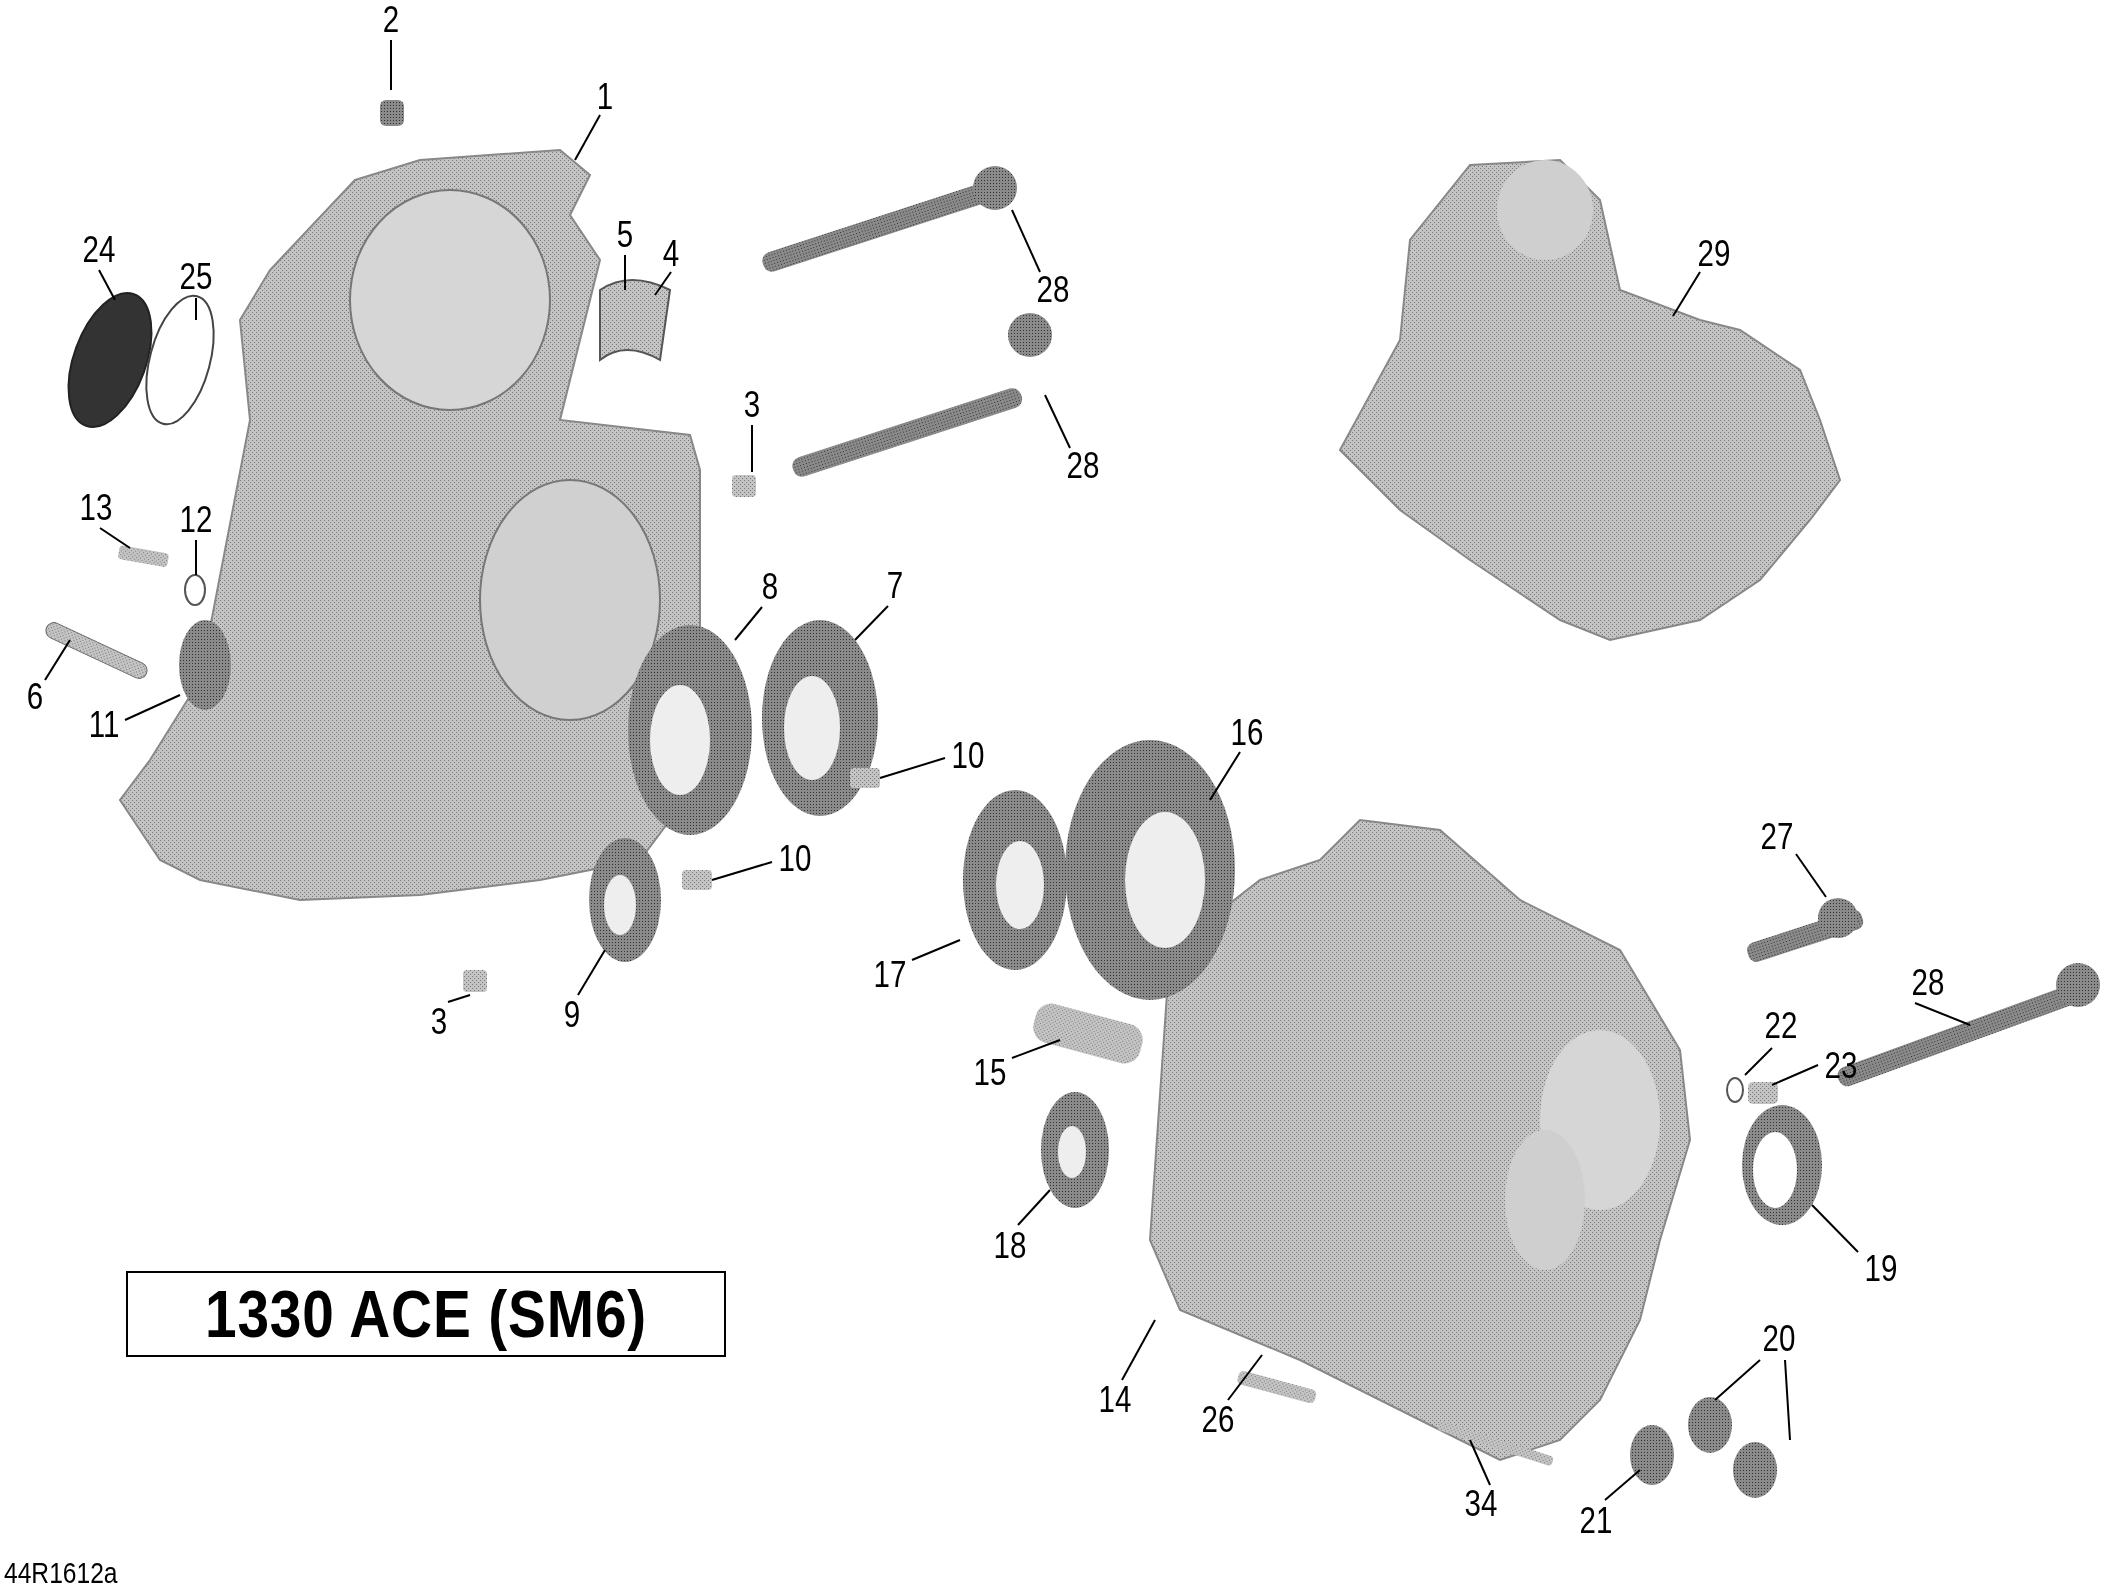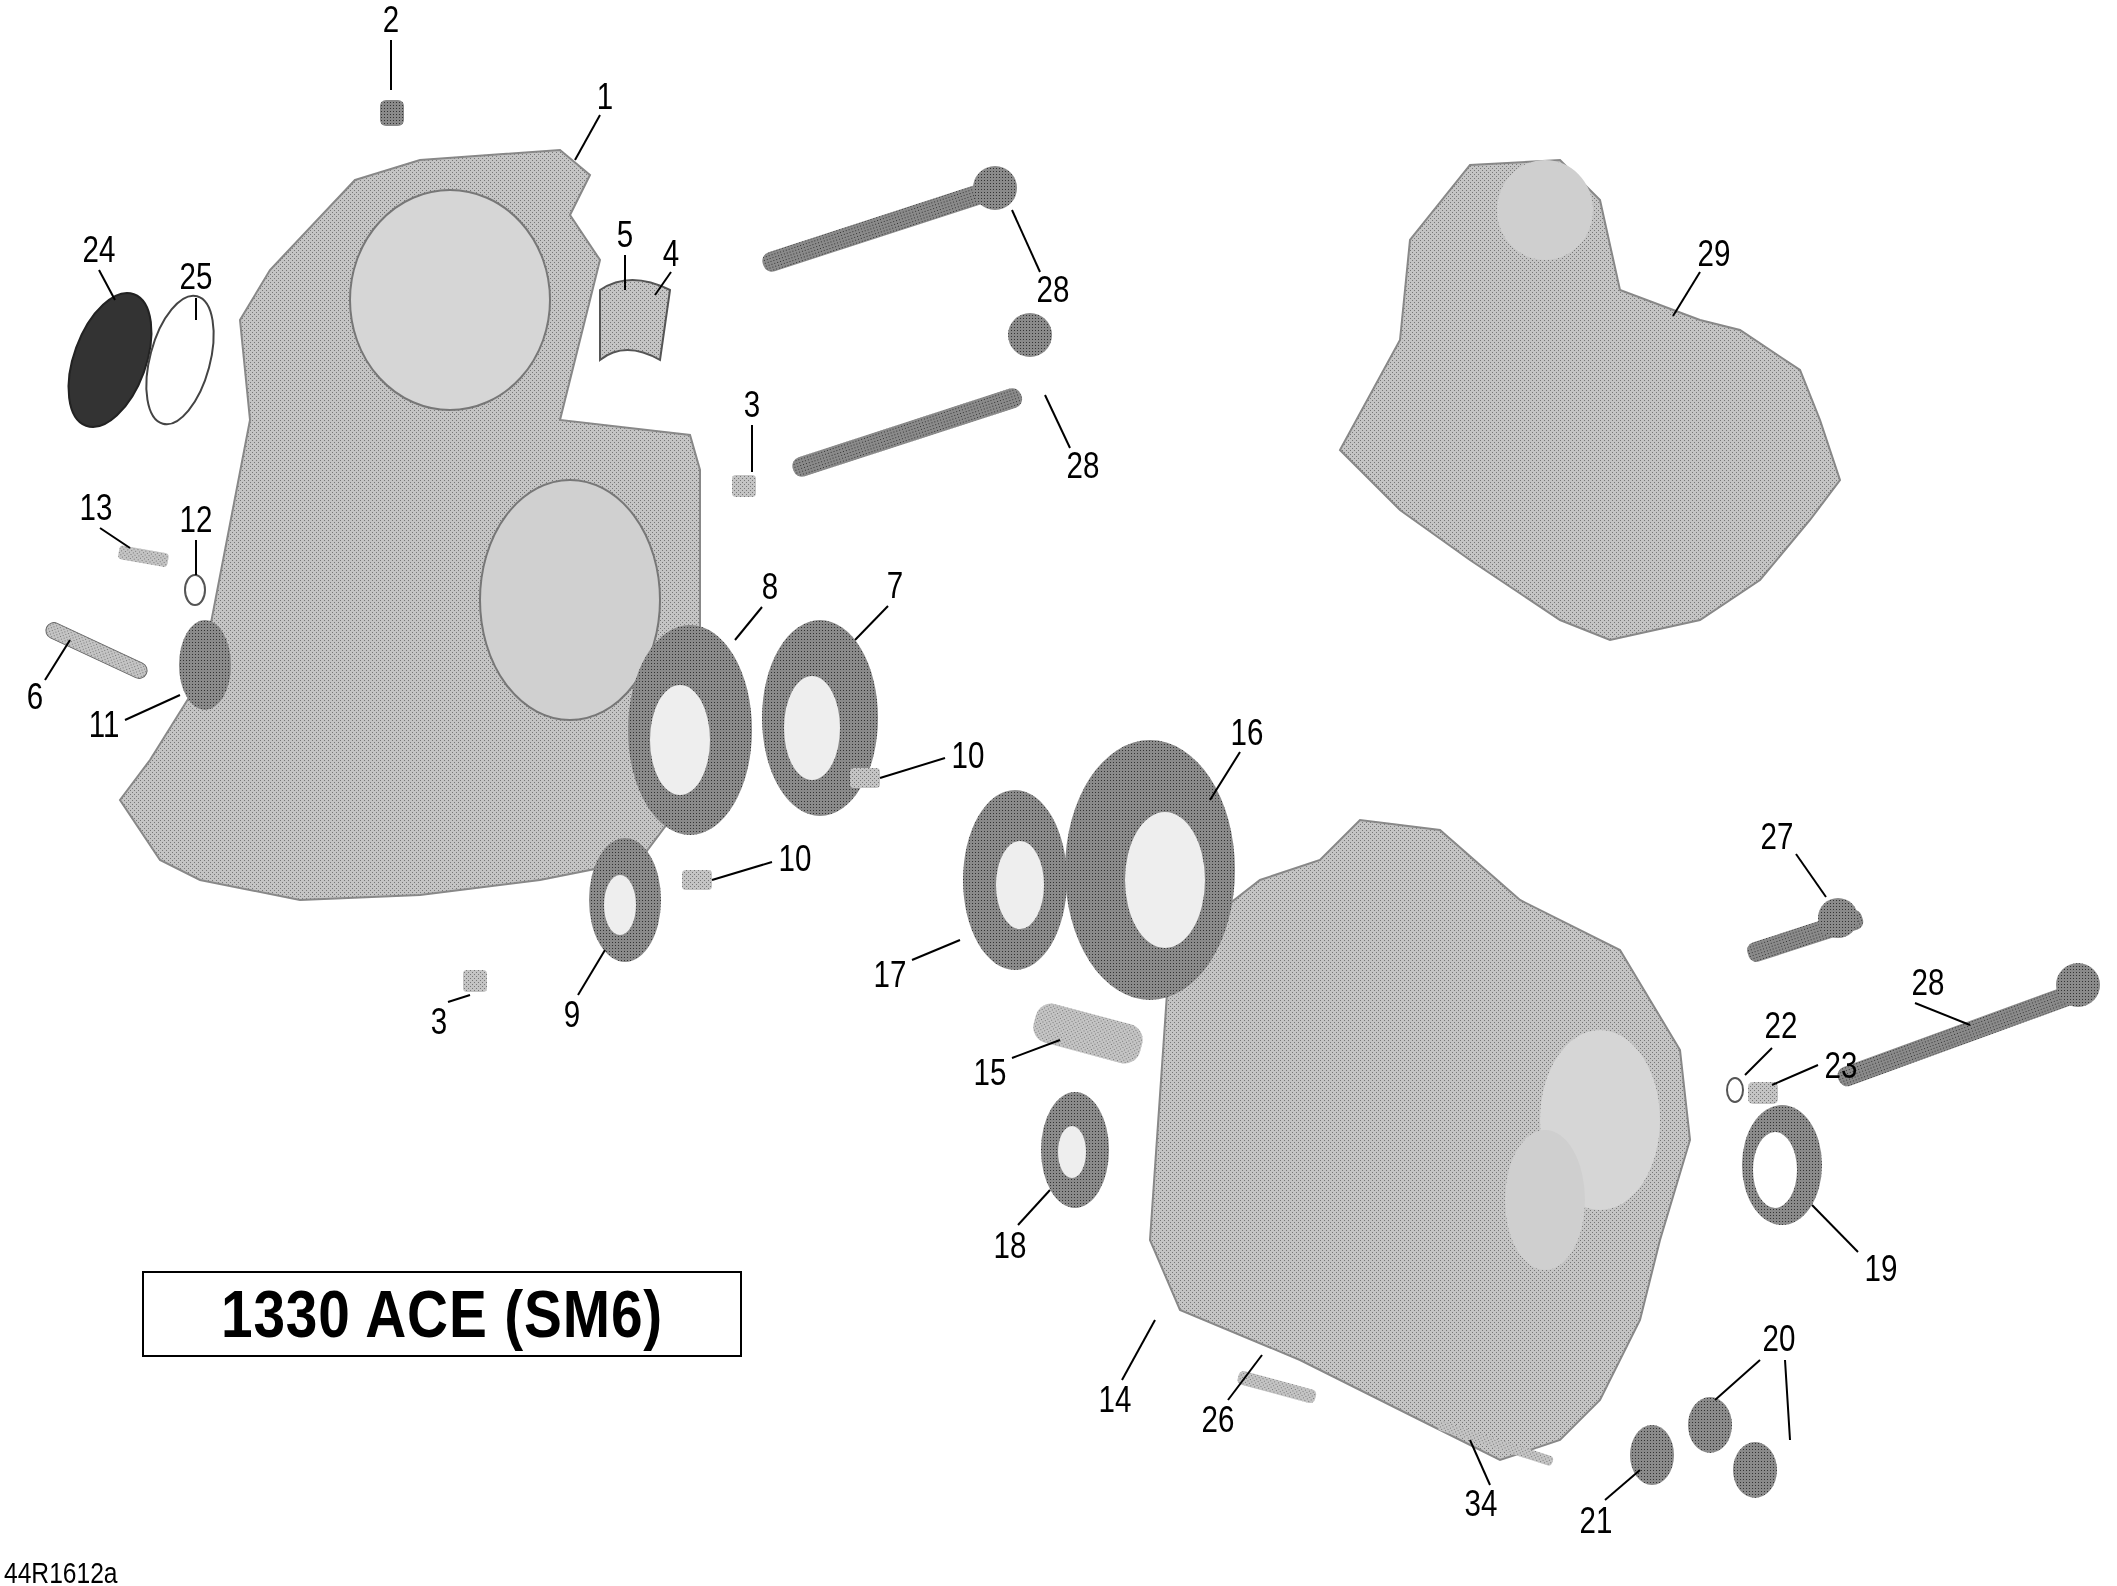--- a/index.html
+++ b/index.html
@@ -1,19 +1,19 @@
 <!DOCTYPE html>
 <html><head>
 <meta charset="utf-8">
 <style>
   html, body { margin:0; padding:0; background:#ffffff; }
   body { width:2117px; height:1586px; position:relative; overflow:hidden; font-family:"Liberation Sans", sans-serif; }
   #diagram { position:absolute; left:0; top:0; width:2117px; height:1586px; }
   .callout { position:absolute; font-family:"Liberation Sans Narrow","Liberation Sans", sans-serif; font-size:36px; color:#000; transform:translate(-50%,-50%) scaleX(0.82); line-height:1; white-space:nowrap; }
-  .title-box { position:absolute; left:142px; top:1271px; width:600px; height:86px; border:2px solid #000; box-sizing:border-box; display:flex; align-items:center; justify-content:center; }
+  .title-box { position:absolute; left:126px; top:1271px; width:600px; height:86px; border:2px solid #000; box-sizing:border-box; display:flex; align-items:center; justify-content:center; }
   .title-text { font-family:"Liberation Sans", sans-serif; font-weight:bold; font-size:66px; color:#000; transform:scaleX(0.86); white-space:nowrap; letter-spacing:1px; }
   .ref { position:absolute; left:4px; top:1556px; font-size:30px; color:#000; transform-origin:left top; transform:scaleX(0.82); }
 </style>
 </head>
 <body>
 
 <svg id="diagram" viewBox="0 0 2117 1586" xmlns="http://www.w3.org/2000/svg">
   <defs>
     <pattern id="dither" width="4" height="4" patternUnits="userSpaceOnUse">
       <rect width="4" height="4" fill="#c4c4c4"></rect>

